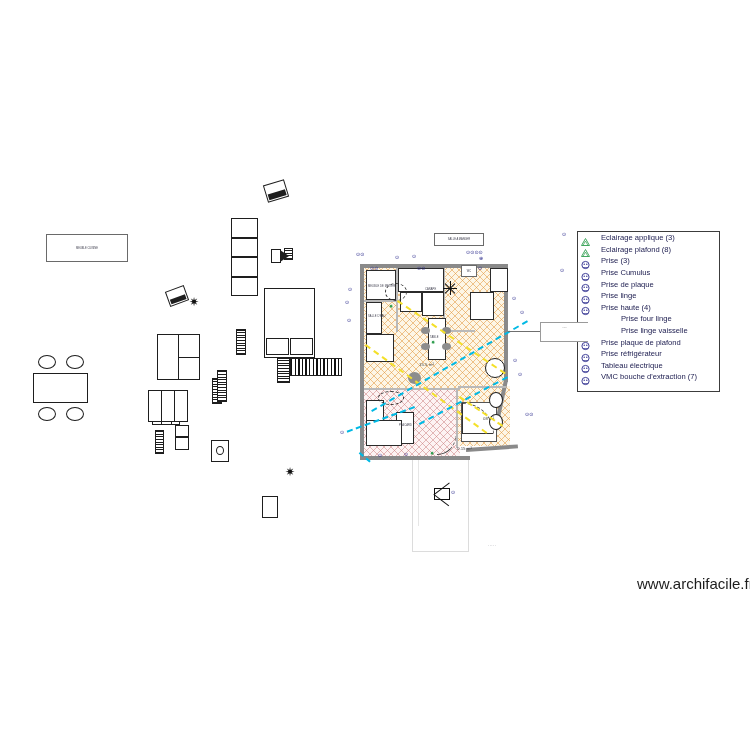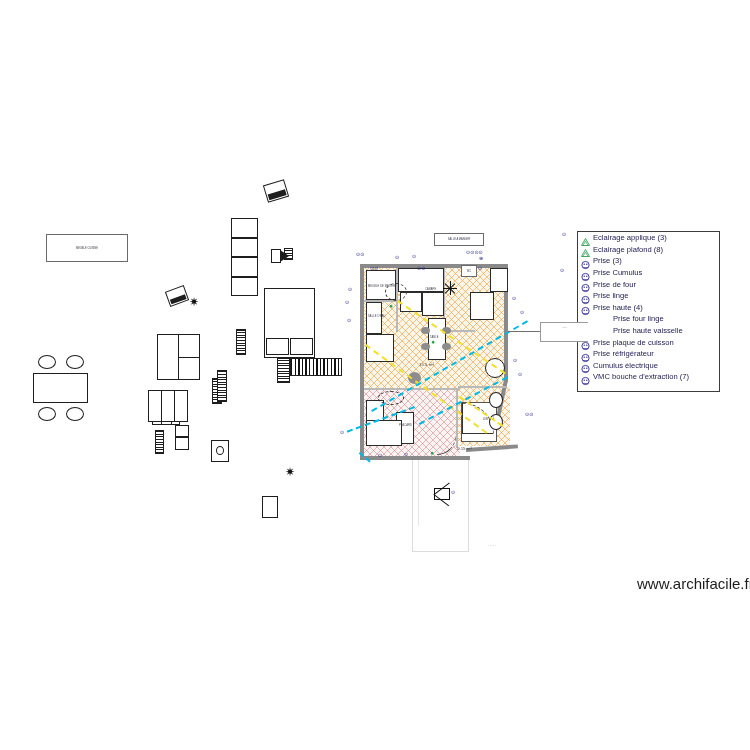--- a/index.html
+++ b/index.html
@@ -76,20 +76,21 @@
     width:11px;height:10px;
     flex:0 0 11px;
     position:relative;
     margin-right:2px;
   }
   .legend-txt{
     font-size:7.6px;
     color:#1b1b4e;
     white-space:nowrap;
     font-family:"Liberation Sans", sans-serif;
+    margin-left:8px;
   }
   .legend-txt.indent{padding-left:20px;}
 
   
   .callout{
     position:absolute;
     background:#ffffff;
     border-top:1px solid #9a9a9a;
     border-bottom:1px solid #9a9a9a;
     border-left:1px solid #9a9a9a;
@@ -373,21 +374,21 @@
             </svg></span>
           <span class="legend-txt">Prise Cumulus</span>
         </div>
         <div class="legend-row">
           <span class="legend-sym"><svg width="11" height="10" viewBox="0 0 11 10">
               <circle cx="5.5" cy="5" r="3.6" fill="none" stroke="#2a2a8c" stroke-width="0.9"></circle>
               <circle cx="4.2" cy="4.3" r="0.7" fill="#2a2a8c"></circle>
               <circle cx="6.8" cy="4.3" r="0.7" fill="#2a2a8c"></circle>
               <path d="M3 7.6 L8 7.6" stroke="#2a2a8c" stroke-width="0.7"></path>
             </svg></span>
-          <span class="legend-txt">Prise de four</span>
+          <span class="legend-txt">Prise de plaque</span>
         </div>
         <div class="legend-row">
           <span class="legend-sym"><svg width="11" height="10" viewBox="0 0 11 10">
               <circle cx="5.5" cy="5" r="3.6" fill="none" stroke="#2a2a8c" stroke-width="0.9"></circle>
               <circle cx="4.2" cy="4.3" r="0.7" fill="#2a2a8c"></circle>
               <circle cx="6.8" cy="4.3" r="0.7" fill="#2a2a8c"></circle>
               <path d="M3 7.6 L8 7.6" stroke="#2a2a8c" stroke-width="0.7"></path>
             </svg></span>
           <span class="legend-txt">Prise linge</span>
         </div>
@@ -399,48 +400,48 @@
               <path d="M3 7.6 L8 7.6" stroke="#2a2a8c" stroke-width="0.7"></path>
             </svg></span>
           <span class="legend-txt">Prise haute (4)</span>
         </div>
         <div class="legend-row">
           <span class="legend-sym"></span>
           <span class="legend-txt indent">Prise four linge</span>
         </div>
         <div class="legend-row">
           <span class="legend-sym"></span>
-          <span class="legend-txt indent">Prise haute vaisselle</span>
-        </div>
-        <div class="legend-row">
-          <span class="legend-sym"><svg width="11" height="10" viewBox="0 0 11 10">
-              <circle cx="5.5" cy="5" r="3.6" fill="none" stroke="#2a2a8c" stroke-width="0.9"></circle>
-              <circle cx="4.2" cy="4.3" r="0.7" fill="#2a2a8c"></circle>
-              <circle cx="6.8" cy="4.3" r="0.7" fill="#2a2a8c"></circle>
-              <path d="M3 7.6 L8 7.6" stroke="#2a2a8c" stroke-width="0.7"></path>
-            </svg></span>
-          <span class="legend-txt">Prise plaque de cuisson</span>
+          <span class="legend-txt indent">Prise linge vaisselle</span>
+        </div>
+        <div class="legend-row">
+          <span class="legend-sym"><svg width="11" height="10" viewBox="0 0 11 10">
+              <circle cx="5.5" cy="5" r="3.6" fill="none" stroke="#2a2a8c" stroke-width="0.9"></circle>
+              <circle cx="4.2" cy="4.3" r="0.7" fill="#2a2a8c"></circle>
+              <circle cx="6.8" cy="4.3" r="0.7" fill="#2a2a8c"></circle>
+              <path d="M3 7.6 L8 7.6" stroke="#2a2a8c" stroke-width="0.7"></path>
+            </svg></span>
+          <span class="legend-txt">Prise plaque de plafond</span>
         </div>
         <div class="legend-row">
           <span class="legend-sym"><svg width="11" height="10" viewBox="0 0 11 10">
               <circle cx="5.5" cy="5" r="3.6" fill="none" stroke="#2a2a8c" stroke-width="0.9"></circle>
               <circle cx="4.2" cy="4.3" r="0.7" fill="#2a2a8c"></circle>
               <circle cx="6.8" cy="4.3" r="0.7" fill="#2a2a8c"></circle>
               <path d="M3 7.6 L8 7.6" stroke="#2a2a8c" stroke-width="0.7"></path>
             </svg></span>
           <span class="legend-txt">Prise réfrigérateur</span>
         </div>
         <div class="legend-row">
           <span class="legend-sym"><svg width="11" height="10" viewBox="0 0 11 10">
               <circle cx="5.5" cy="5" r="3.6" fill="none" stroke="#2a2a8c" stroke-width="0.9"></circle>
               <circle cx="4.2" cy="4.3" r="0.7" fill="#2a2a8c"></circle>
               <circle cx="6.8" cy="4.3" r="0.7" fill="#2a2a8c"></circle>
               <path d="M3 7.6 L8 7.6" stroke="#2a2a8c" stroke-width="0.7"></path>
             </svg></span>
-          <span class="legend-txt">Cumulus électrique</span>
+          <span class="legend-txt">Tableau électrique</span>
         </div>
         <div class="legend-row">
           <span class="legend-sym"><svg width="11" height="10" viewBox="0 0 11 10">
               <circle cx="5.5" cy="5" r="3.6" fill="none" stroke="#2a2a8c" stroke-width="0.9"></circle>
               <circle cx="4.2" cy="4.3" r="0.7" fill="#2a2a8c"></circle>
               <circle cx="6.8" cy="4.3" r="0.7" fill="#2a2a8c"></circle>
               <path d="M3 7.6 L8 7.6" stroke="#2a2a8c" stroke-width="0.7"></path>
             </svg></span>
           <span class="legend-txt">VMC bouche d'extraction (7)</span>
         </div>

